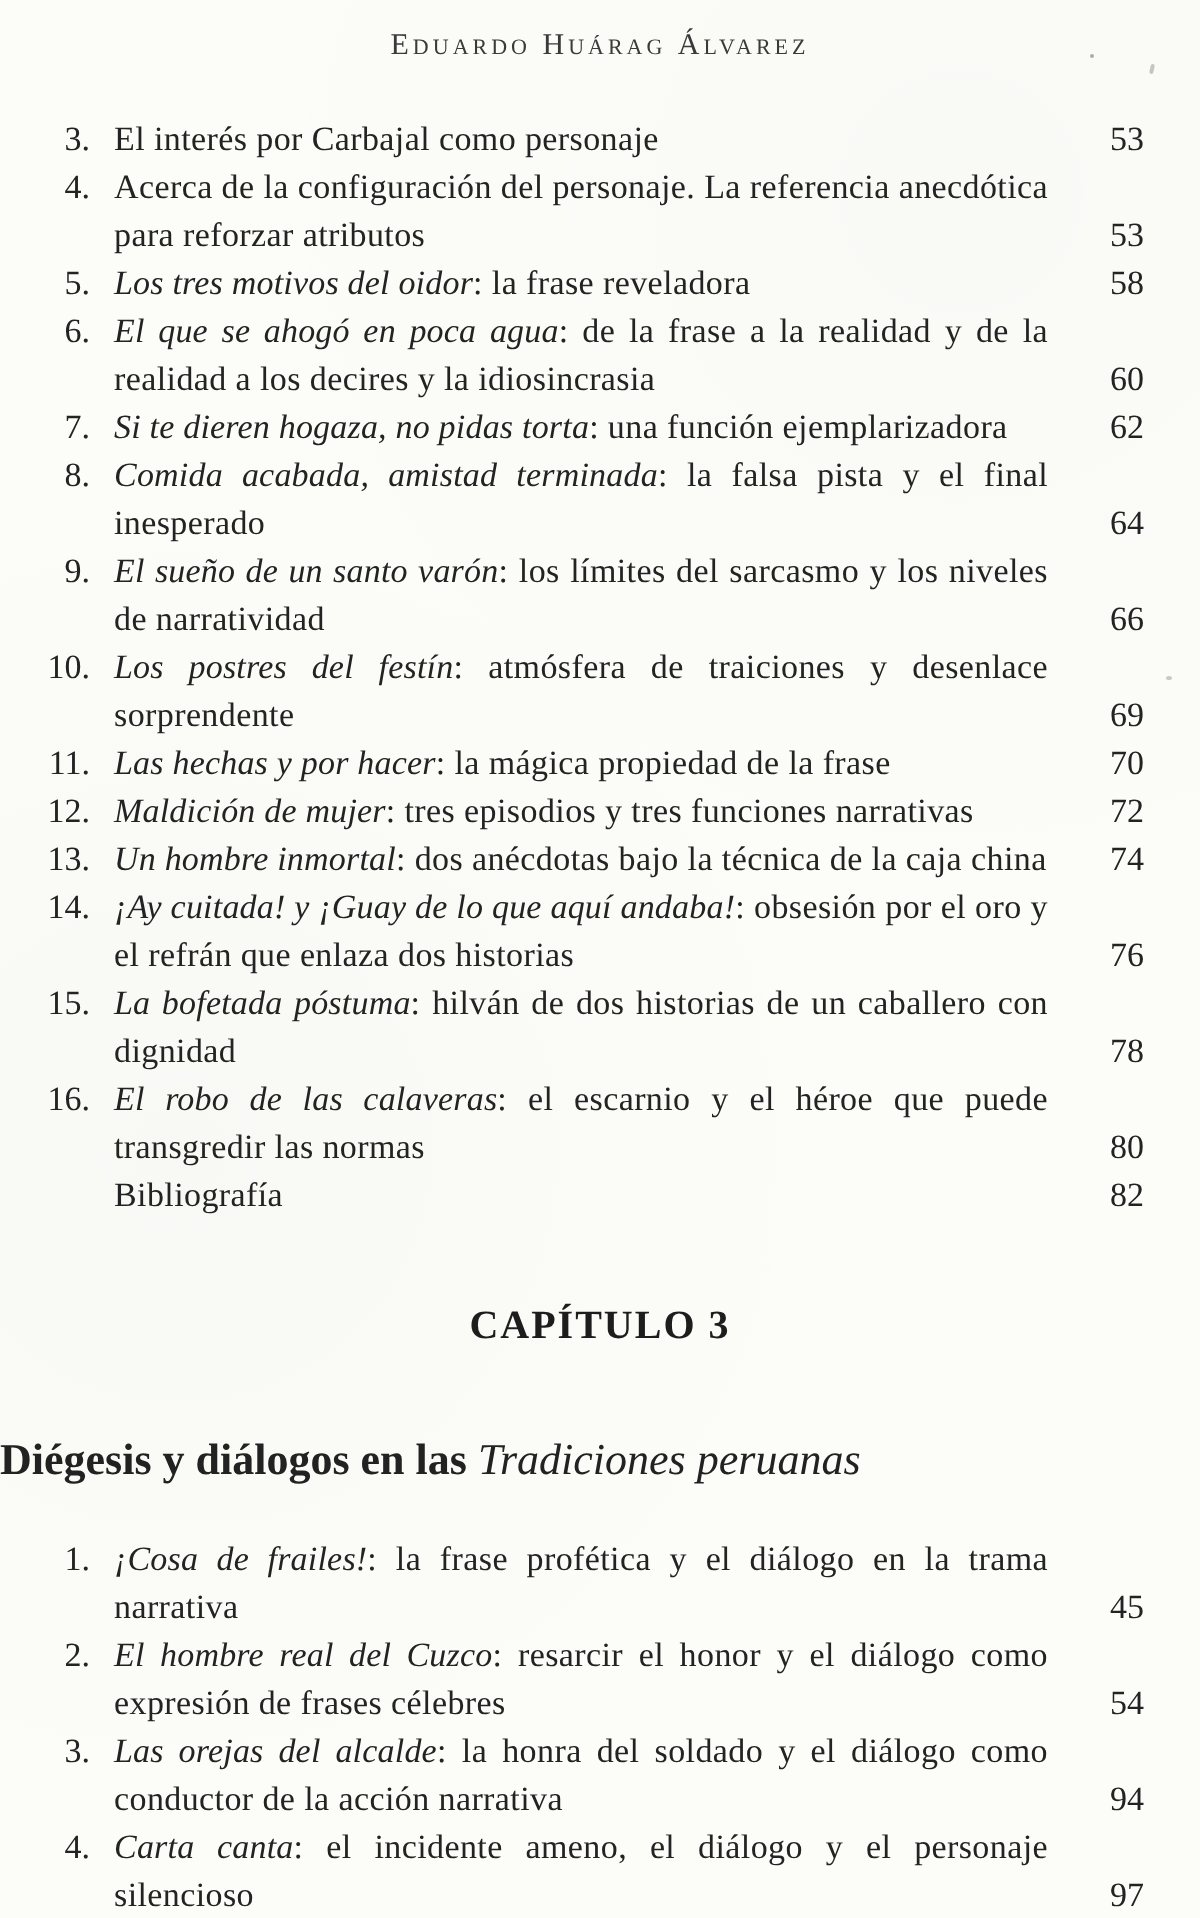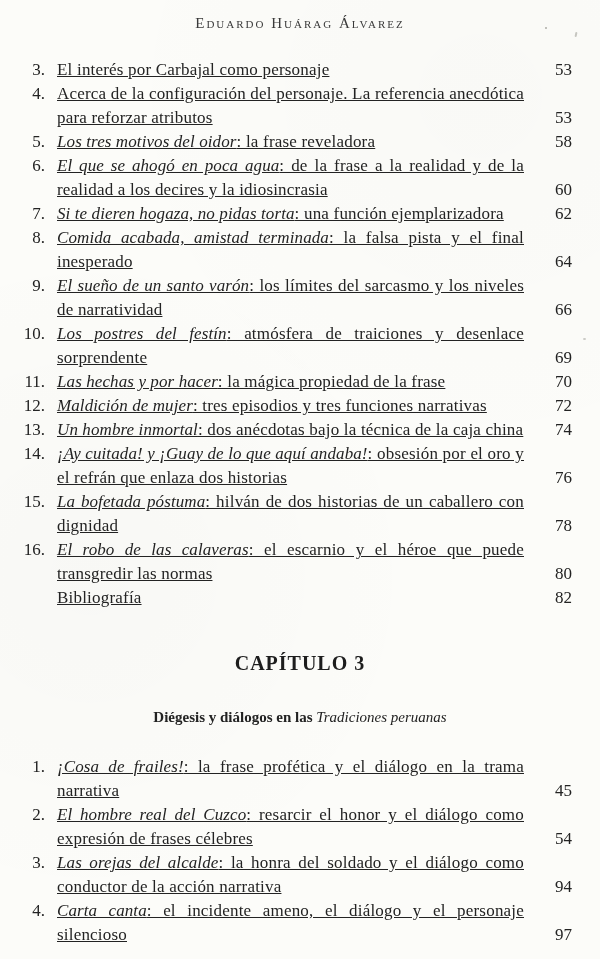--- a/index.html
+++ b/index.html
@@ -38,42 +38,41 @@
     flex: none;
     width: 23px;
     text-align: right;
     padding-right: 12px;
     white-space: nowrap;
   }
   .toc-text {
     flex: 1;
     text-align: justify;
     letter-spacing: 0.2px;
-    text-decoration: underline;
   }
   .toc-text i { letter-spacing: 0.1px; }
   .toc-page {
     flex: none;
     width: 48px;
     text-align: right;
     align-self: flex-end;
   }
   .chapter-heading {
     margin-top: 40px;
     text-align: center;
     font-size: 20px;
     font-weight: bold;
     letter-spacing: 1px;
     line-height: 26px;
     color: #1d1d1d;
   }
   .chapter-subtitle {
-    margin-top: 29px;
-    text-align: center;
-    font-size: 15px;
+    margin-top: 42px;
+    text-align: left;
+    font-size: 22px;
     font-weight: bold;
     line-height: 24px;
     color: #222;
   }
   .chapter-subtitle .subtitle-italic {
     font-style: italic;
     font-weight: 500;
   }
   .speck {
     position: absolute;

